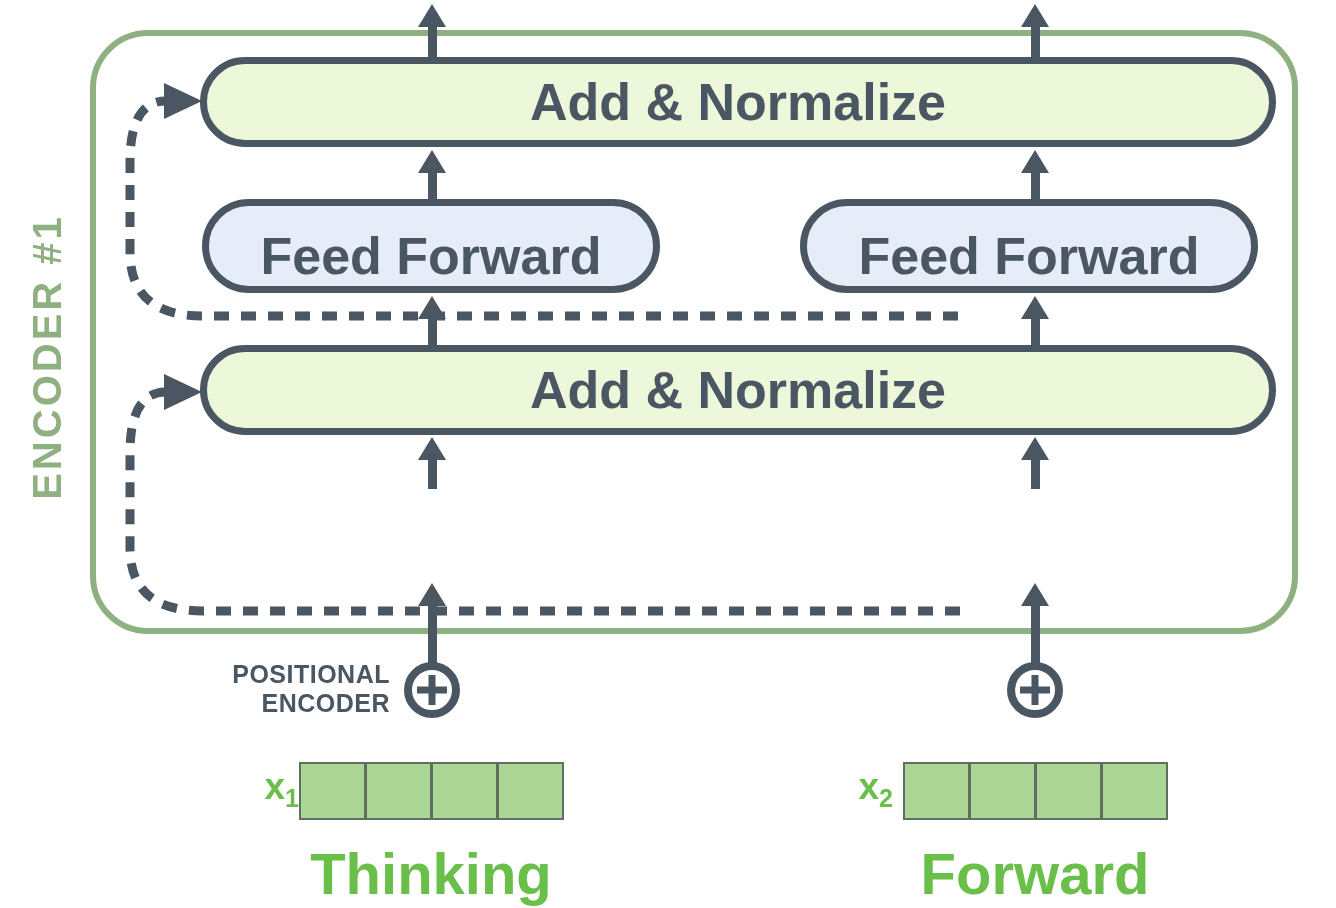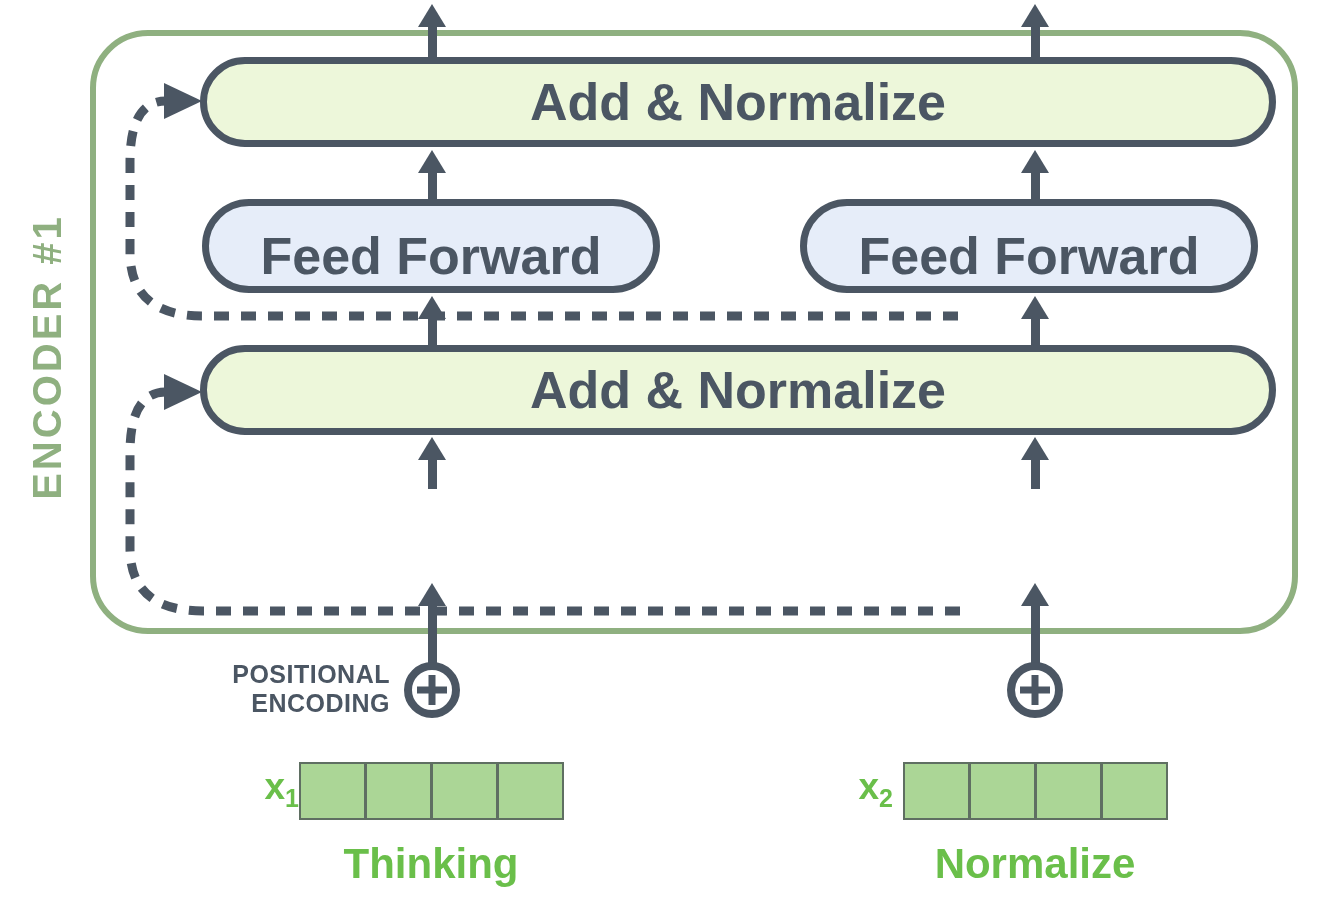--- a/index.html
+++ b/index.html
@@ -67,21 +67,21 @@
   }
   .embedding .cell{flex:1;background:var(--embedding-fill);border-left:3px solid var(--embedding-border);}
   .embedding .cell:first-child{border-left:none;}
   .x-label{
     position:absolute;top:766px;width:60px;text-align:right;
     font-size:37px;font-weight:700;color:var(--word-green);
   }
   .x-label sub{font-size:25px;font-weight:700;vertical-align:-8px;line-height:0;}
   .word-label{
     position:absolute;top:840px;width:320px;text-align:center;
-    font-size:42px;font-weight:800;color:var(--word-green);
+    font-size:58px;font-weight:800;color:var(--word-green);
   }
 </style>
 </head>
 <body>
 
 <div class="canvas">
 
   <svg class="residual-svg" viewBox="0 0 1336 908">
     <path class="residual-path" d="M 958 316 H 203 Q 130 316 130 252 V 162 Q 130 101 166 101"></path>
     <polygon class="residual-head" points="202,101 164,83 164,119"></polygon>
@@ -149,21 +149,21 @@
       <div class="head"></div>
       <div class="shaft"></div>
     </div>
   <div class="arrow" style="left:1020px;top:583px;height:84px;">
       <div class="head"></div>
       <div class="shaft"></div>
     </div>
 
   <div class="pos-enc">
     <div>POSITIONAL</div>
-    <div>ENCODING</div>
+    <div>ENCODER</div>
   </div>
 
   <div class="pe-circle" style="left:404px;top:662px;">
     <div class="bar-h"></div>
     <div class="bar-v"></div>
   </div>
   <div class="pe-circle" style="left:1007px;top:662px;">
     <div class="bar-h"></div>
     <div class="bar-v"></div>
   </div>
@@ -182,15 +182,15 @@
     <span>x</span><sub>2</sub>
   </div>
   <div class="embedding" style="left:903px;">
       <div class="cell"></div>
       <div class="cell"></div>
       <div class="cell"></div>
       <div class="cell"></div>
     </div>
 
   <div class="word-label" style="left:271px;">Thinking</div>
-  <div class="word-label" style="left:875px;">Normalize</div>
+  <div class="word-label" style="left:875px;">Forward</div>
 
 </div>
 
 </body></html>

